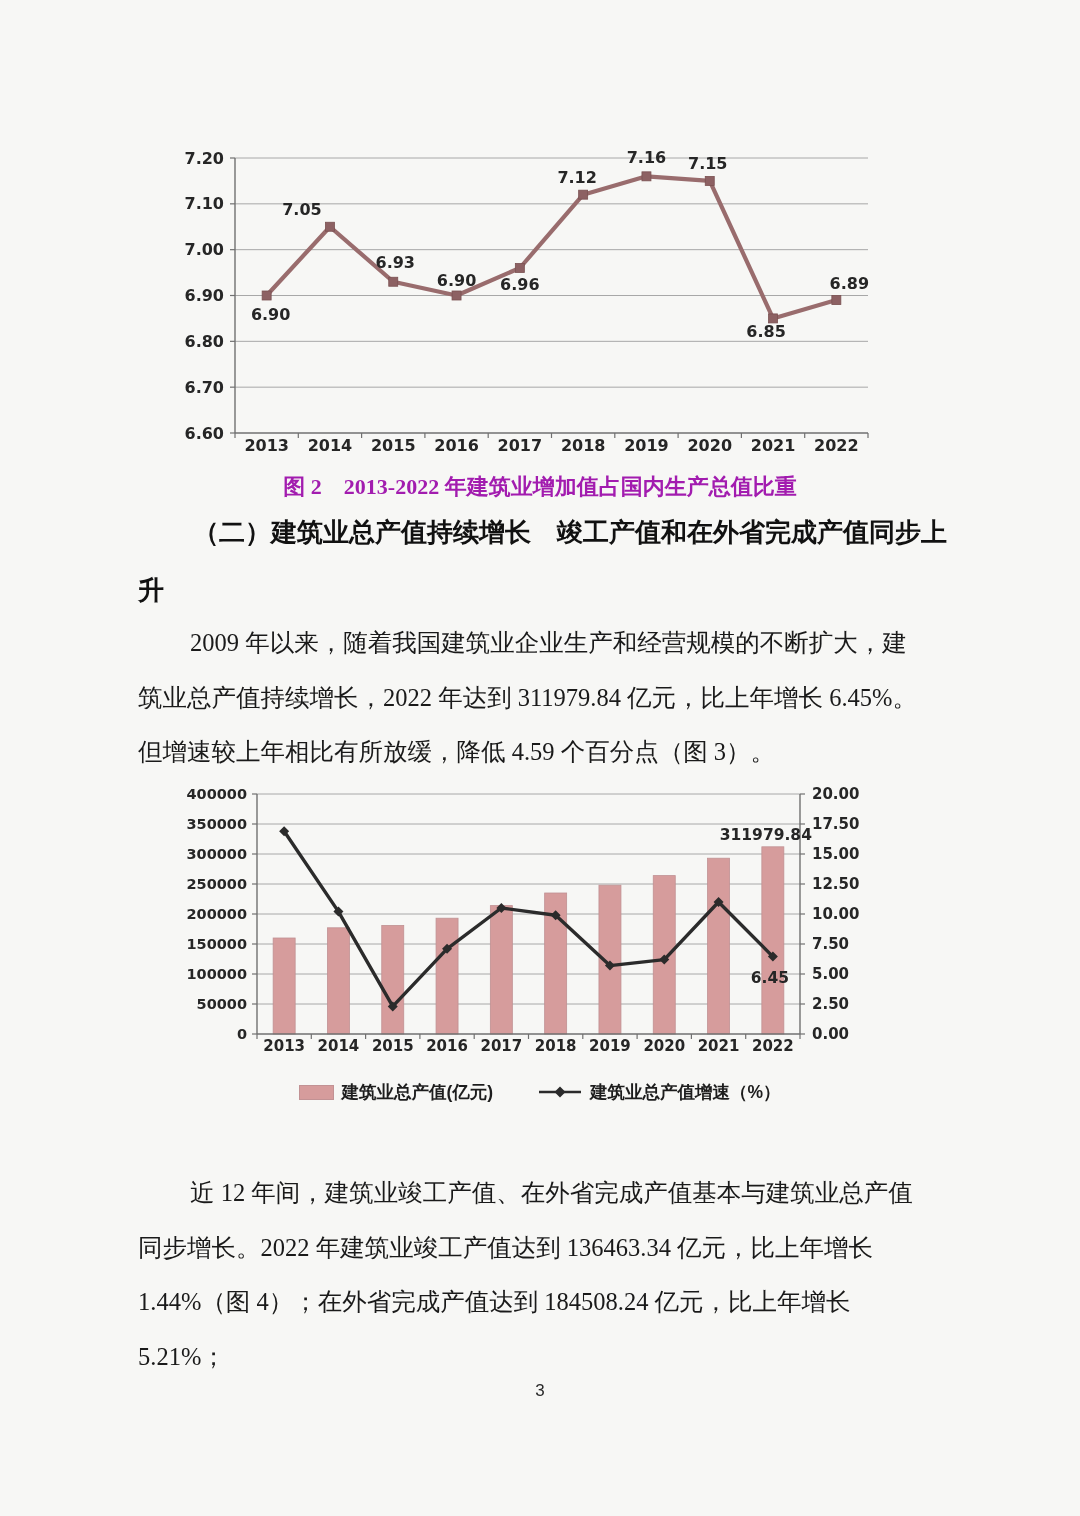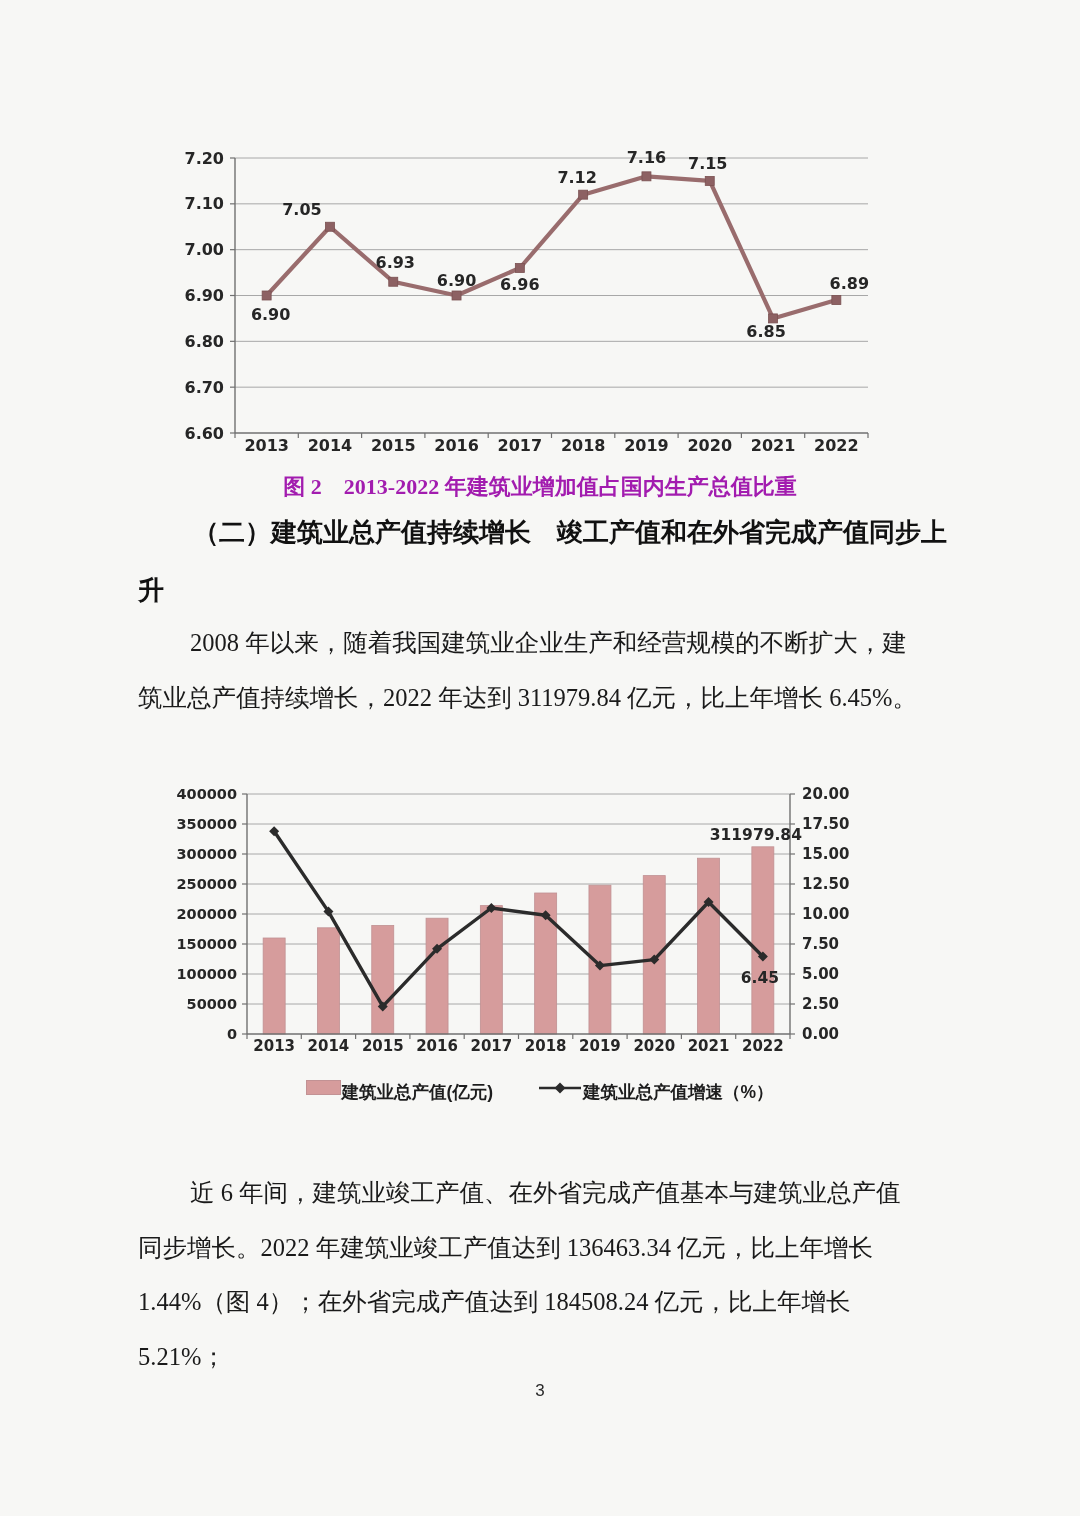--- a/index.html
+++ b/index.html
@@ -7,21 +7,21 @@
   .page{
     position:relative;
     width:1080px;height:1516px;
     background:#f7f7f5;
     overflow:hidden;
     font-family:"Liberation Serif","DejaVu Serif",serif;
     color:#1c1c1c;
   }
   .chart{position:absolute;margin:0;padding:0;}
   .chart-fig2{left:170px;top:135px;width:720px;height:332px;text-decoration:underline;}
-  .chart-fig3{left:170px;top:780px;width:730px;height:295px;}
+  .chart-fig3{left:180px;top:780px;width:730px;height:295px;}
   .chart svg{display:block;}
   svg text{
     font-family:"DejaVu Sans","Liberation Sans",sans-serif;
     font-weight:700;
     fill:#262626;
   }
   .caption{
     position:absolute;left:140px;width:800px;
     text-align:center;font-weight:700;
     font-family:Liberation Serif, serif;
@@ -41,21 +41,21 @@
     font-size:24.5px;line-height:54.5px;
     color:#1a1a1a;
   }
   .para1{top:616px;}
   .para2{top:1166px;}
   .p-indent{text-indent:52px;}
   .legend{
     position:absolute;left:140px;top:1080px;width:800px;
     display:flex;justify-content:center;align-items:center;gap:44px;
   }
-  .legend-item{display:flex;gap:0;}
+  .legend-item{display:flex;align-items:center;gap:7px;}
   .legend-label{
     font-family:"Liberation Sans","DejaVu Sans",sans-serif;
     font-weight:700;font-size:17.5px;color:#1d1d1d;
   }
   .swatch-bar{
     display:inline-block;width:33px;height:13px;
     background:#d69c9c;border:1px solid #c29294;
   }
   .page-number{
     position:absolute;left:0;top:1381px;width:1080px;
@@ -148,22 +148,23 @@
   </figure>
 
   <div class="caption cap2">图 2　2013-2022 年建筑业增加值占国内生产总值比重</div>
 
   <div class="heading">
     <div class="h-line h-indent">（二）建筑业总产值持续增长　竣工产值和在外省完成产值同步上</div>
     <div class="h-line">升</div>
   </div>
 
   <div class="para para1">
-    <div class="p-line p-indent">2008 年以来，随着我国建筑业企业生产和经营规模的不断扩大，建</div>
+    <div class="p-line p-indent">2009 年以来，随着我国建筑业企业生产和经营规模的不断扩大，建</div>
     <div class="p-line">筑业总产值持续增长，2022 年达到 311979.84 亿元，比上年增长 6.45%。</div>
+    <div class="p-line">但增速较上年相比有所放缓，降低 4.59 个百分点（图 3）。</div>
   </div>
 
   <figure class="chart chart-fig3">
     <svg id="fig3" width="730" height="295" viewBox="0 0 730 295">
         <g>
           <line x1="77" y1="14" x2="620" y2="14" stroke="#a8a8a8" stroke-width="1"></line>
           <line x1="72" y1="14" x2="77" y2="14" stroke="#707070" stroke-width="1.2"></line>
           <text x="67" y="19" text-anchor="end" font-size="14.5">400000</text>
           <line x1="77" y1="44" x2="620" y2="44" stroke="#a8a8a8" stroke-width="1"></line>
           <line x1="72" y1="44" x2="77" y2="44" stroke="#707070" stroke-width="1.2"></line>
@@ -276,20 +277,20 @@
       <svg width="46" height="16" viewBox="0 0 46 16">
         <line id="legend-line" x1="2" y1="8" x2="44" y2="8" stroke="#2b2b2b" stroke-width="2.6"></line>
         <polygon id="legend-diamond" points="23,2.5 28.5,8 23,13.5 17.5,8" fill="#2b2b2b"></polygon>
       </svg>
       <span class="legend-label">建筑业总产值增速（%）</span>
     </div>
   </div>
 
 
   <div class="para para2">
-    <div class="p-line p-indent">近 6 年间，建筑业竣工产值、在外省完成产值基本与建筑业总产值</div>
+    <div class="p-line p-indent">近 12 年间，建筑业竣工产值、在外省完成产值基本与建筑业总产值</div>
     <div class="p-line">同步增长。2022 年建筑业竣工产值达到 136463.34 亿元，比上年增长</div>
     <div class="p-line">1.44%（图 4）；在外省完成产值达到 184508.24 亿元，比上年增长 5.21%；</div>
   </div>
 
   <div class="page-number">3</div>
 
 </div>
 
 </body></html>

